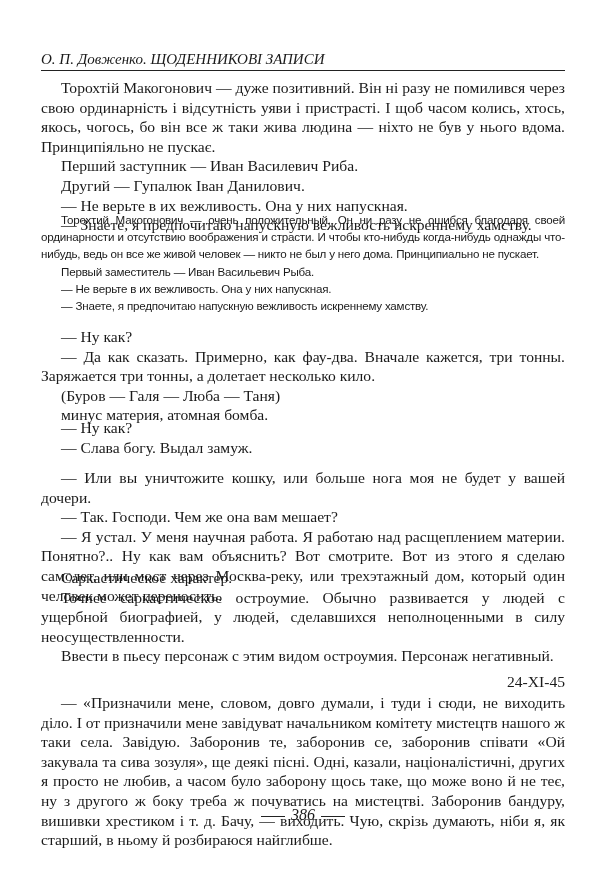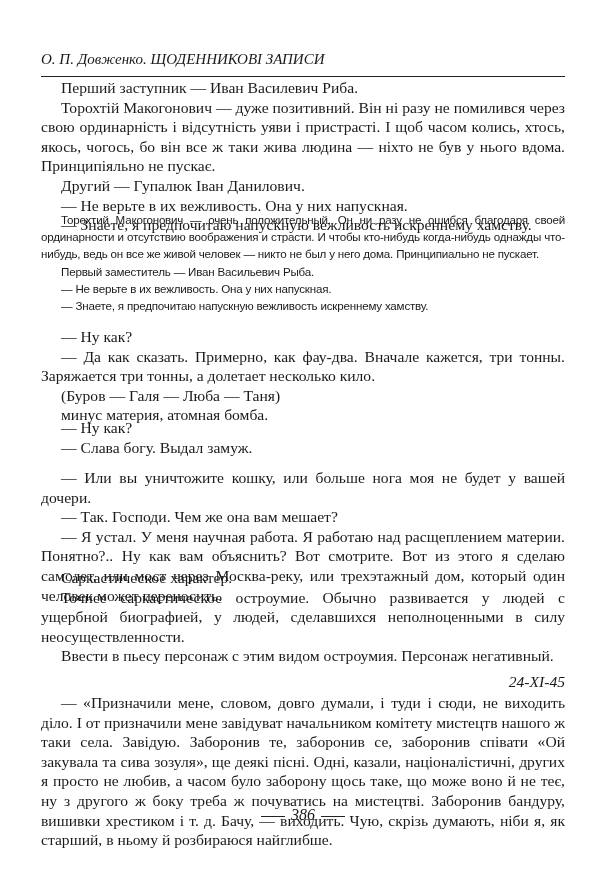--- a/index.html
+++ b/index.html
@@ -1,40 +1,40 @@
 <!DOCTYPE html>
 <html><head>
 <meta charset="utf-8">
 <style>
   html, body { margin: 0; padding: 0; background: #ffffff; }
   body { width: 600px; height: 888px; position: relative; overflow: hidden; color: #1a1a1a; }
   .page { position: absolute; left: 41px; top: 0; width: 524px; }
   .running-head {
     position: absolute; top: 50px; left: 0; width: 524px;
     font-family: "Liberation Serif", serif; font-style: italic; font-size: 15px;
-    padding-bottom: 8px; border-bottom: 1.5px solid #222; line-height: 18px;
+    padding-bottom: 2px; border-bottom: 1.5px solid #222; line-height: 18px;
   }
   .body-text { position: absolute; left: 0; width: 524px; font-family: "Liberation Serif", serif; font-size: 15.6px; line-height: 19.6px; text-align: justify; }
   .sans-text { position: absolute; left: 0; width: 524px; font-family: "Liberation Sans", sans-serif; font-size: 11.6px; line-height: 17.2px; text-align: justify; letter-spacing: -0.2px; }
   p { margin: 0; }
   .ind { text-indent: 20px; }
   .nojust { text-align: left; }
-  .date { text-align: right; font-style: italic; }
+  .date { text-align: right; }
   .folio { position: absolute; top: 806px; left: 0; width: 524px; text-align: center; font-family: "Liberation Serif", serif; font-style: italic; font-size: 16px; }
   .folio .dash { display: inline-block; width: 24px; height: 1px; background: #222; vertical-align: middle; margin: 0 6px; }
 </style>
 </head>
 <body>
 
 <div class="page">
   <div class="running-head">О. П. Довженко. ЩОДЕННИКОВІ ЗАПИСИ</div>
 
   <div class="body-text" style="top:78px;">
+    <p class="ind">Торохтій Макогонович — дуже позитивний. Він ні разу не помилився через свою ординарність і відсутність уяви і пристрасті. І щоб часом колись, хтось, якось, чогось, бо він все ж таки жива людина — ніхто не був у нього вдома. Принципіяльно не пускає.</p>
     <p class="ind nojust">Перший заступник — Иван Василевич Риба.</p>
-    <p class="ind">Торохтій Макогонович — дуже позитивний. Він ні разу не помилився через свою ординарність і відсутність уяви і пристрасті. І щоб часом колись, хтось, якось, чогось, бо він все ж таки жива людина — ніхто не був у нього вдома. Принципіяльно не пускає.</p>
     <p class="ind nojust">Другий — Гупалюк Іван Данилович.</p>
     <p class="ind nojust">— Не верьте в их вежливость. Она у них напускная.</p>
     <p class="ind nojust">— Знаете, я предпочитаю напускную вежливость искреннему хамству.</p>
   </div>
 
   <div class="sans-text" style="top:211px;">
     <p class="ind">Торохтий Макогонович — очень положительный. Он ни разу не ошибся благодаря своей ординарности и отсутствию воображения и страсти. И чтобы кто-нибудь когда-нибудь однажды что-нибудь, ведь он все же живой человек — никто не был у него дома. Принципиально не пускает.</p>
     <p class="ind nojust">Первый заместитель — Иван Васильевич Рыба.</p>
     <p class="ind nojust">— Не верьте в их вежливость. Она у них напускная.</p>
     <p class="ind nojust">— Знаете, я предпочитаю напускную вежливость искреннему хамству.</p>

